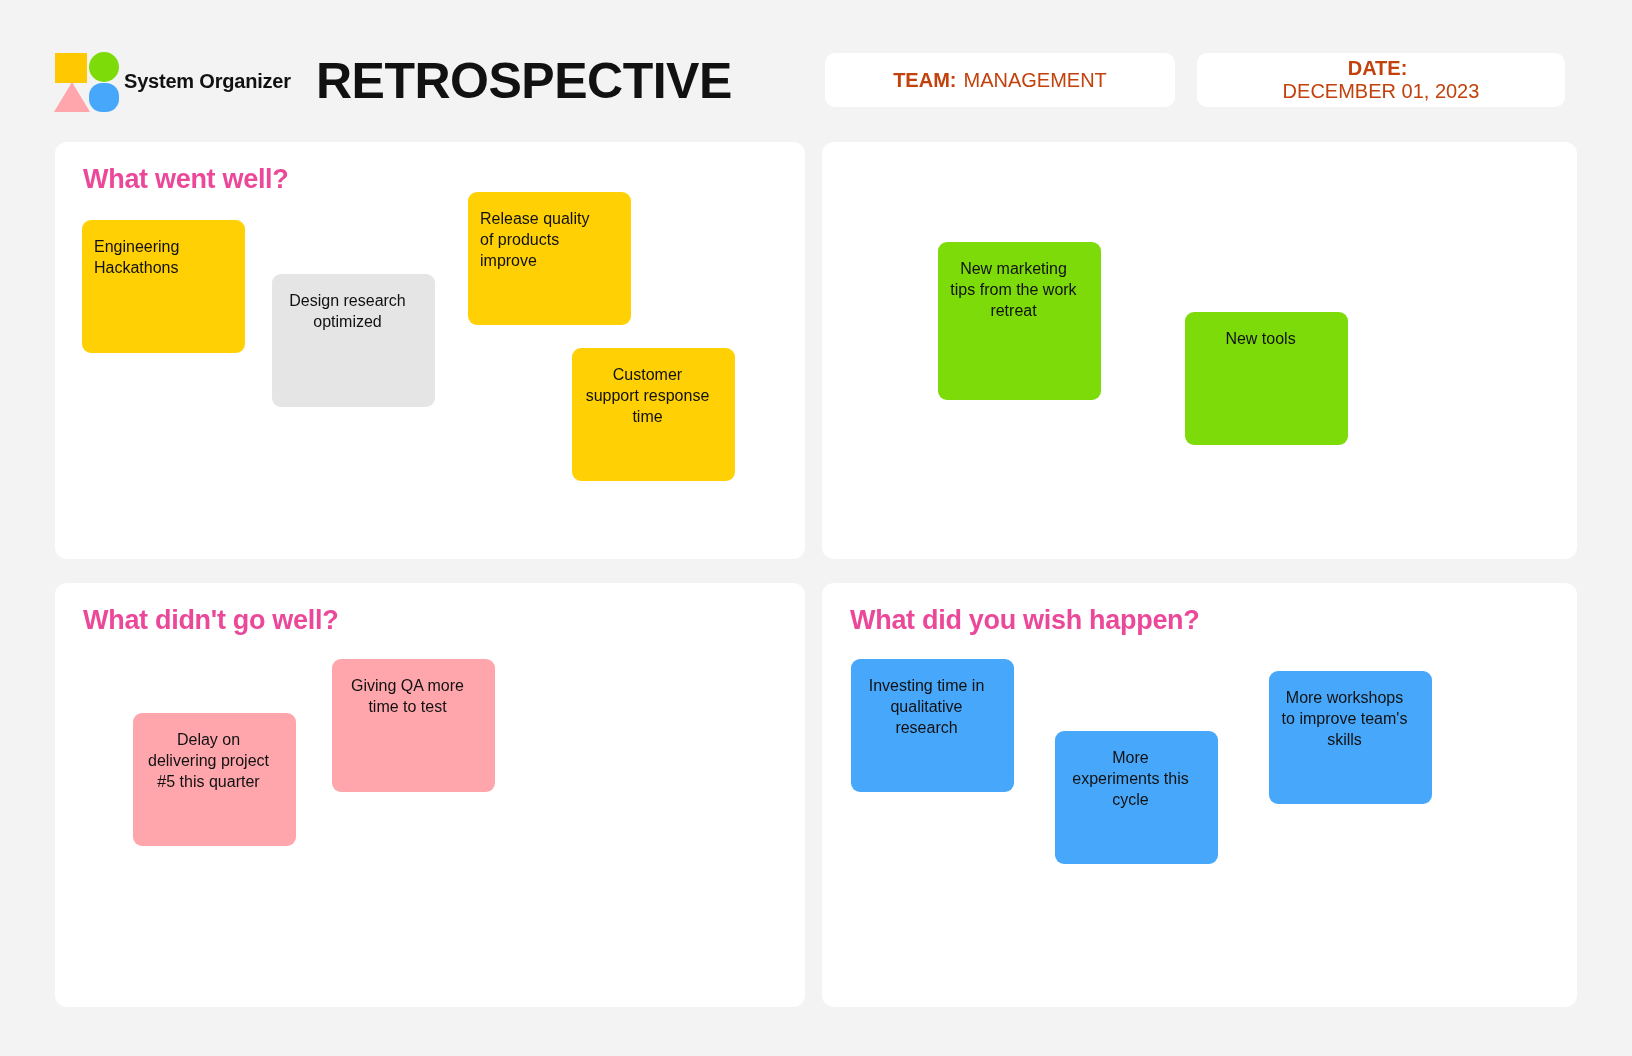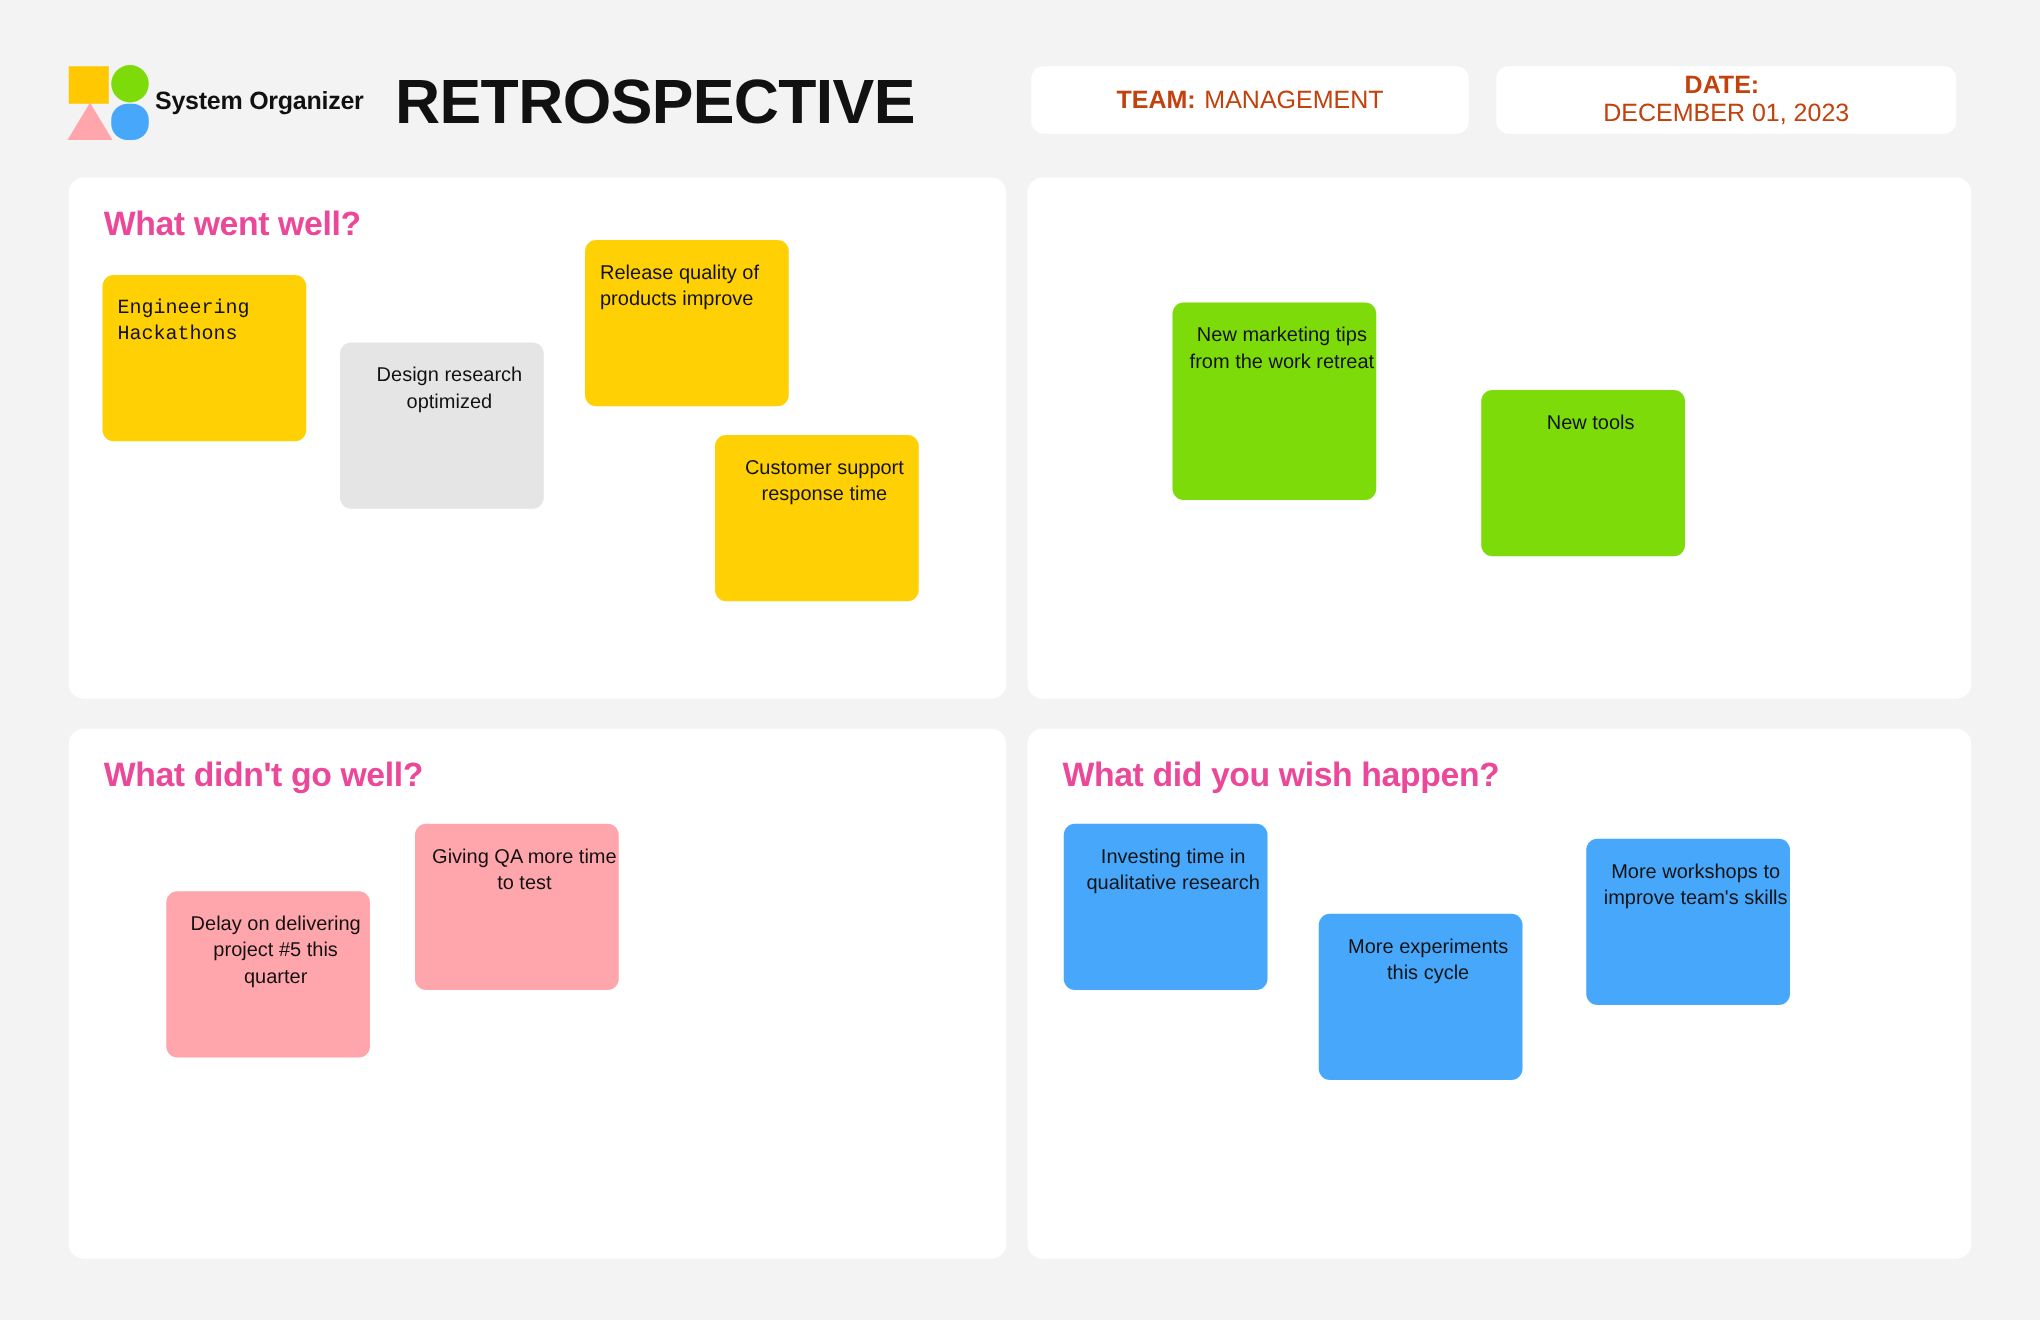--- a/index.html
+++ b/index.html
@@ -145,21 +145,21 @@
     top: 0;
     width: 100%;
     height: 100%;
   }
 
   
   .note {
     position: absolute;
     border-radius: 9px;
     box-sizing: border-box;
-    padding: 16px 0 10px 12px;
+    padding: 16px 24px 10px 12px;
     font-size: 16px;
     line-height: 21px;
     color: #111111;
   }
   .note.align-left   { text-align: left; }
   .note.align-center { text-align: center; }
 </style>
 </head>
 <body>
 
@@ -187,21 +187,21 @@
     <div class="meta-card date">
       <span class="meta-label">DATE:</span>
       <span>DECEMBER 01, 2023</span>
     </div>
 
   </div>
 
   <div class="panel panel-tl">
     <div class="panel-title">What went well?</div>
     <div class="notes-layer">
-        <div class="note align-left" style="left: 27px; top: 78px; width: 163px; height: 133px; background: rgb(255, 209, 5); font-family: Liberation Mono, monospace;">Engineering Hackathons</div>
+        <div class="note align-left" style="left: 27px; top: 78px; width: 163px; height: 133px; background: rgb(255, 209, 5);">Engineering Hackathons</div>
         <div class="note align-center" style="left: 217px; top: 132px; width: 163px; height: 133px; background: #e5e5e5;">Design research optimized</div>
         <div class="note align-left" style="left: 413px; top: 50px; width: 163px; height: 133px; background: rgb(255, 209, 5);">Release quality of products improve</div>
         <div class="note align-center" style="left: 517px; top: 206px; width: 163px; height: 133px; background: rgb(255, 209, 5); text-align: center;">Customer support response time</div>
       </div>
   </div>
 
   <div class="panel panel-tr">
     <div class="notes-layer">
         <div class="note align-center" style="left: 116px; top: 100px; width: 163px; height: 158px; background: rgb(125, 219, 9);">New marketing tips from the work retreat</div>
         <div class="note align-center" style="left: 363px; top: 170px; width: 163px; height: 133px; background: rgb(125, 219, 9);">New tools</div>

